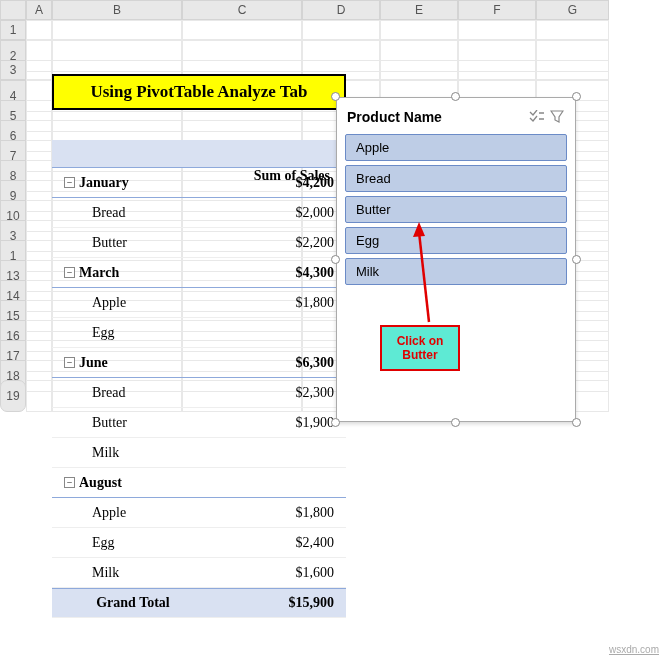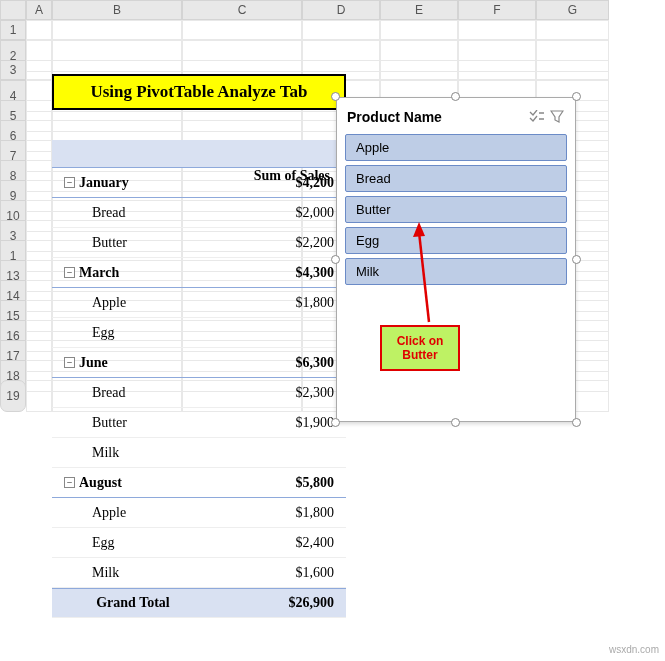--- a/index.html
+++ b/index.html
@@ -32,24 +32,24 @@
     .handle { position: absolute; width: 9px; height: 9px; border: 1px solid #888; background: #fff; border-radius: 50%; }
     .h-tl { top: -5px; left: -5px; } .h-tr { top: -5px; right: -5px; } .h-bl { bottom: -5px; left: -5px; } .h-br { bottom: -5px; right: -5px; }
     .h-tc { top: -5px; left: 50%; margin-left: -5px; } .h-bc { bottom: -5px; left: 50%; margin-left: -5px; }
     .h-lc { left: -5px; top: 50%; margin-top: -5px; } .h-rc { right: -5px; top: 50%; margin-top: -5px; }
     .slicer { width: 100%; height: 100%; border: 1px solid #aaa; background: #fff; box-shadow: 0 2px 4px rgba(0,0,0,0.15); padding: 6px 8px; }
     .slicer-hdr { display: flex; align-items: center; height: 26px; font-weight: bold; font-size: 14px; padding-left: 2px; }
     .slicer-hdr .title { flex: 1; }
     .slicer-hdr .icn { width: 20px; display: flex; justify-content: center; color: #888; }
     .slicer-item { height: 27px; border: 1px solid #6b8bc7; background: #becde6; margin-top: 4px; border-radius: 2px; display: flex; align-items: center; padding-left: 10px; font-size: 13px; }
     
-    .callout { position: absolute; left: 380px; top: 325px; width: 80px; height: 46px; border: 2px solid #e00000; background: #bef264; display: flex; align-items: center; justify-content: center; text-align: center; font-weight: bold; font-size: 12px; color: #e00000; line-height: 1.2; padding: 14px; z-index: 20; }
+    .callout { position: absolute; left: 380px; top: 325px; width: 80px; height: 46px; border: 2px solid #e00000; background: #5eead4; display: flex; align-items: center; justify-content: center; text-align: center; font-weight: bold; font-size: 12px; color: #e00000; line-height: 1.2; padding: 14px; z-index: 20; }
     .arrow-svg { position: absolute; left: 404px; top: 222px; z-index: 19; }
     
-    .watermark { position: absolute; right: 6px; bottom: 6px; font-size: 10px; color: #aaa; }
+    .watermark { position: absolute; right: 6px; bottom: 6px; font-size: 10px; color: #aaa; text-decoration: underline; }
   </style>
 </head>
 <body>
 
 <div class="sheet" id="grid">
     <div class="hdr"></div>
     <div class="hdr">A</div>
     <div class="hdr">B</div>
     <div class="hdr">C</div>
     <div class="hdr">D</div>
@@ -277,21 +277,20 @@
         <div class="pvt-row ">
           <div class="c1 indent">
             <span>Milk</span>
           </div>
         </div>
         <div class="pvt-row group">
           <div class="c1">
             <span class="exp">−</span>
             <span>August</span>
           </div>
-          <div class="c2">$5,800</div>
         </div>
         <div class="pvt-row ">
           <div class="c1 indent">
             <span>Apple</span>
           </div>
           <div class="c2">$1,800</div>
         </div>
         <div class="pvt-row ">
           <div class="c1 indent">
             <span>Egg</span>
@@ -301,21 +300,21 @@
         <div class="pvt-row ">
           <div class="c1 indent">
             <span>Milk</span>
           </div>
           <div class="c2">$1,600</div>
         </div>
         <div class="pvt-row total">
           <div class="c1">
             <span>Grand Total</span>
           </div>
-          <div class="c2">$26,900</div>
+          <div class="c2">$15,900</div>
         </div>
       </div>
   </div>
 </div>
 
 <div class="slicer-wrap">
   <div class="handle h-tl"></div>
   <div class="handle h-tc"></div>
   <div class="handle h-tr"></div>
   <div class="handle h-lc"></div>

